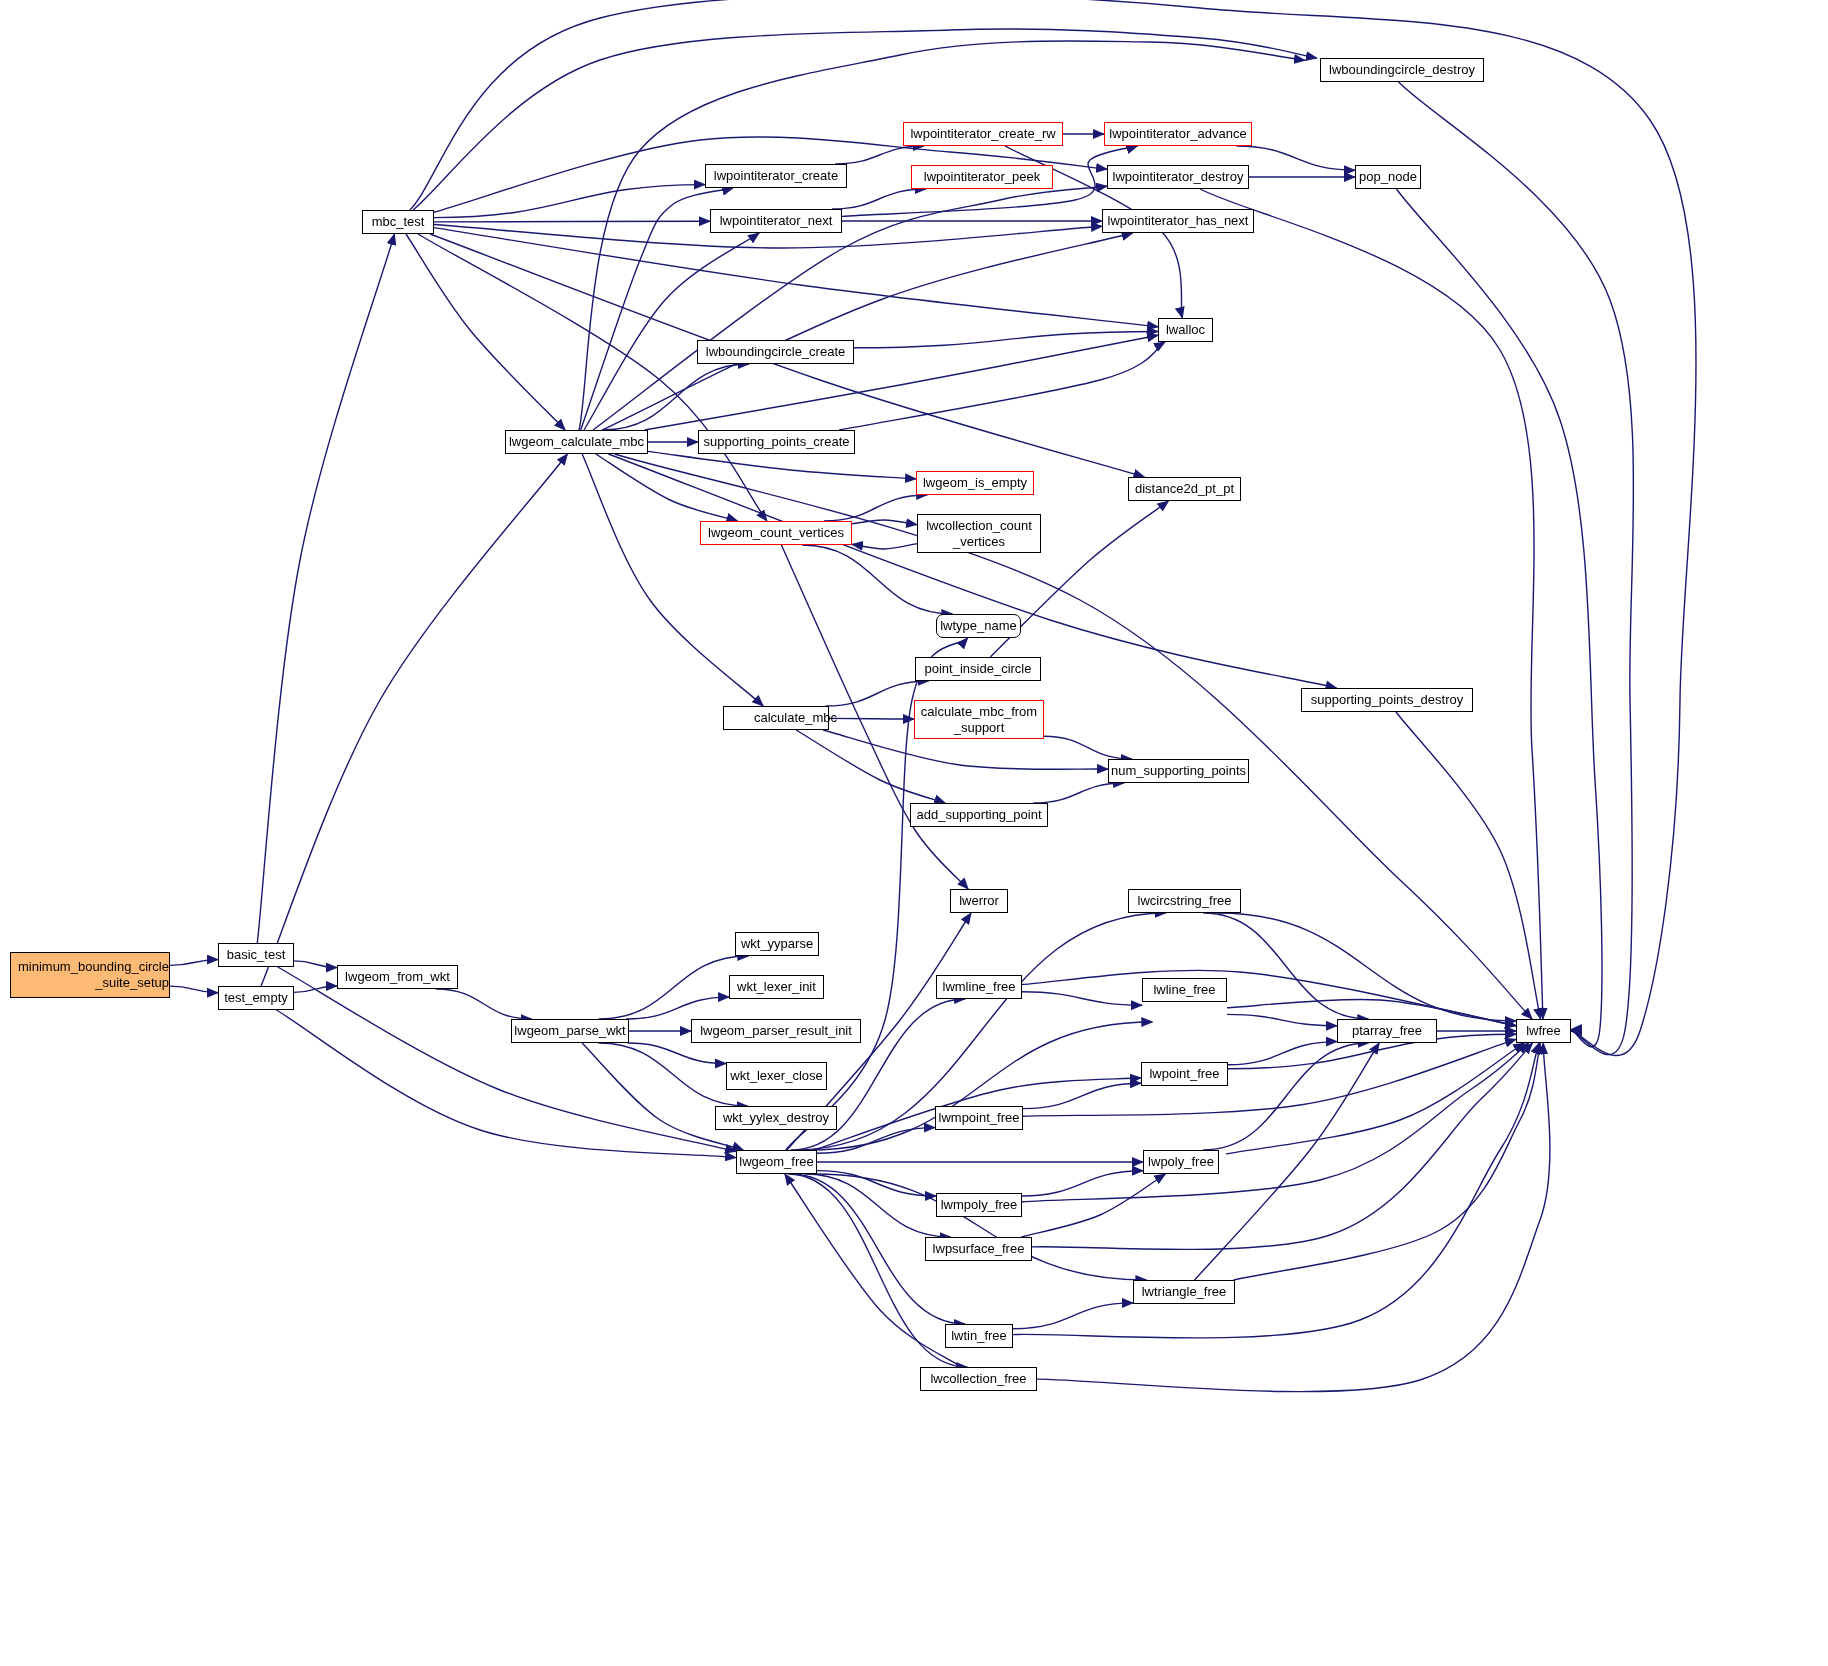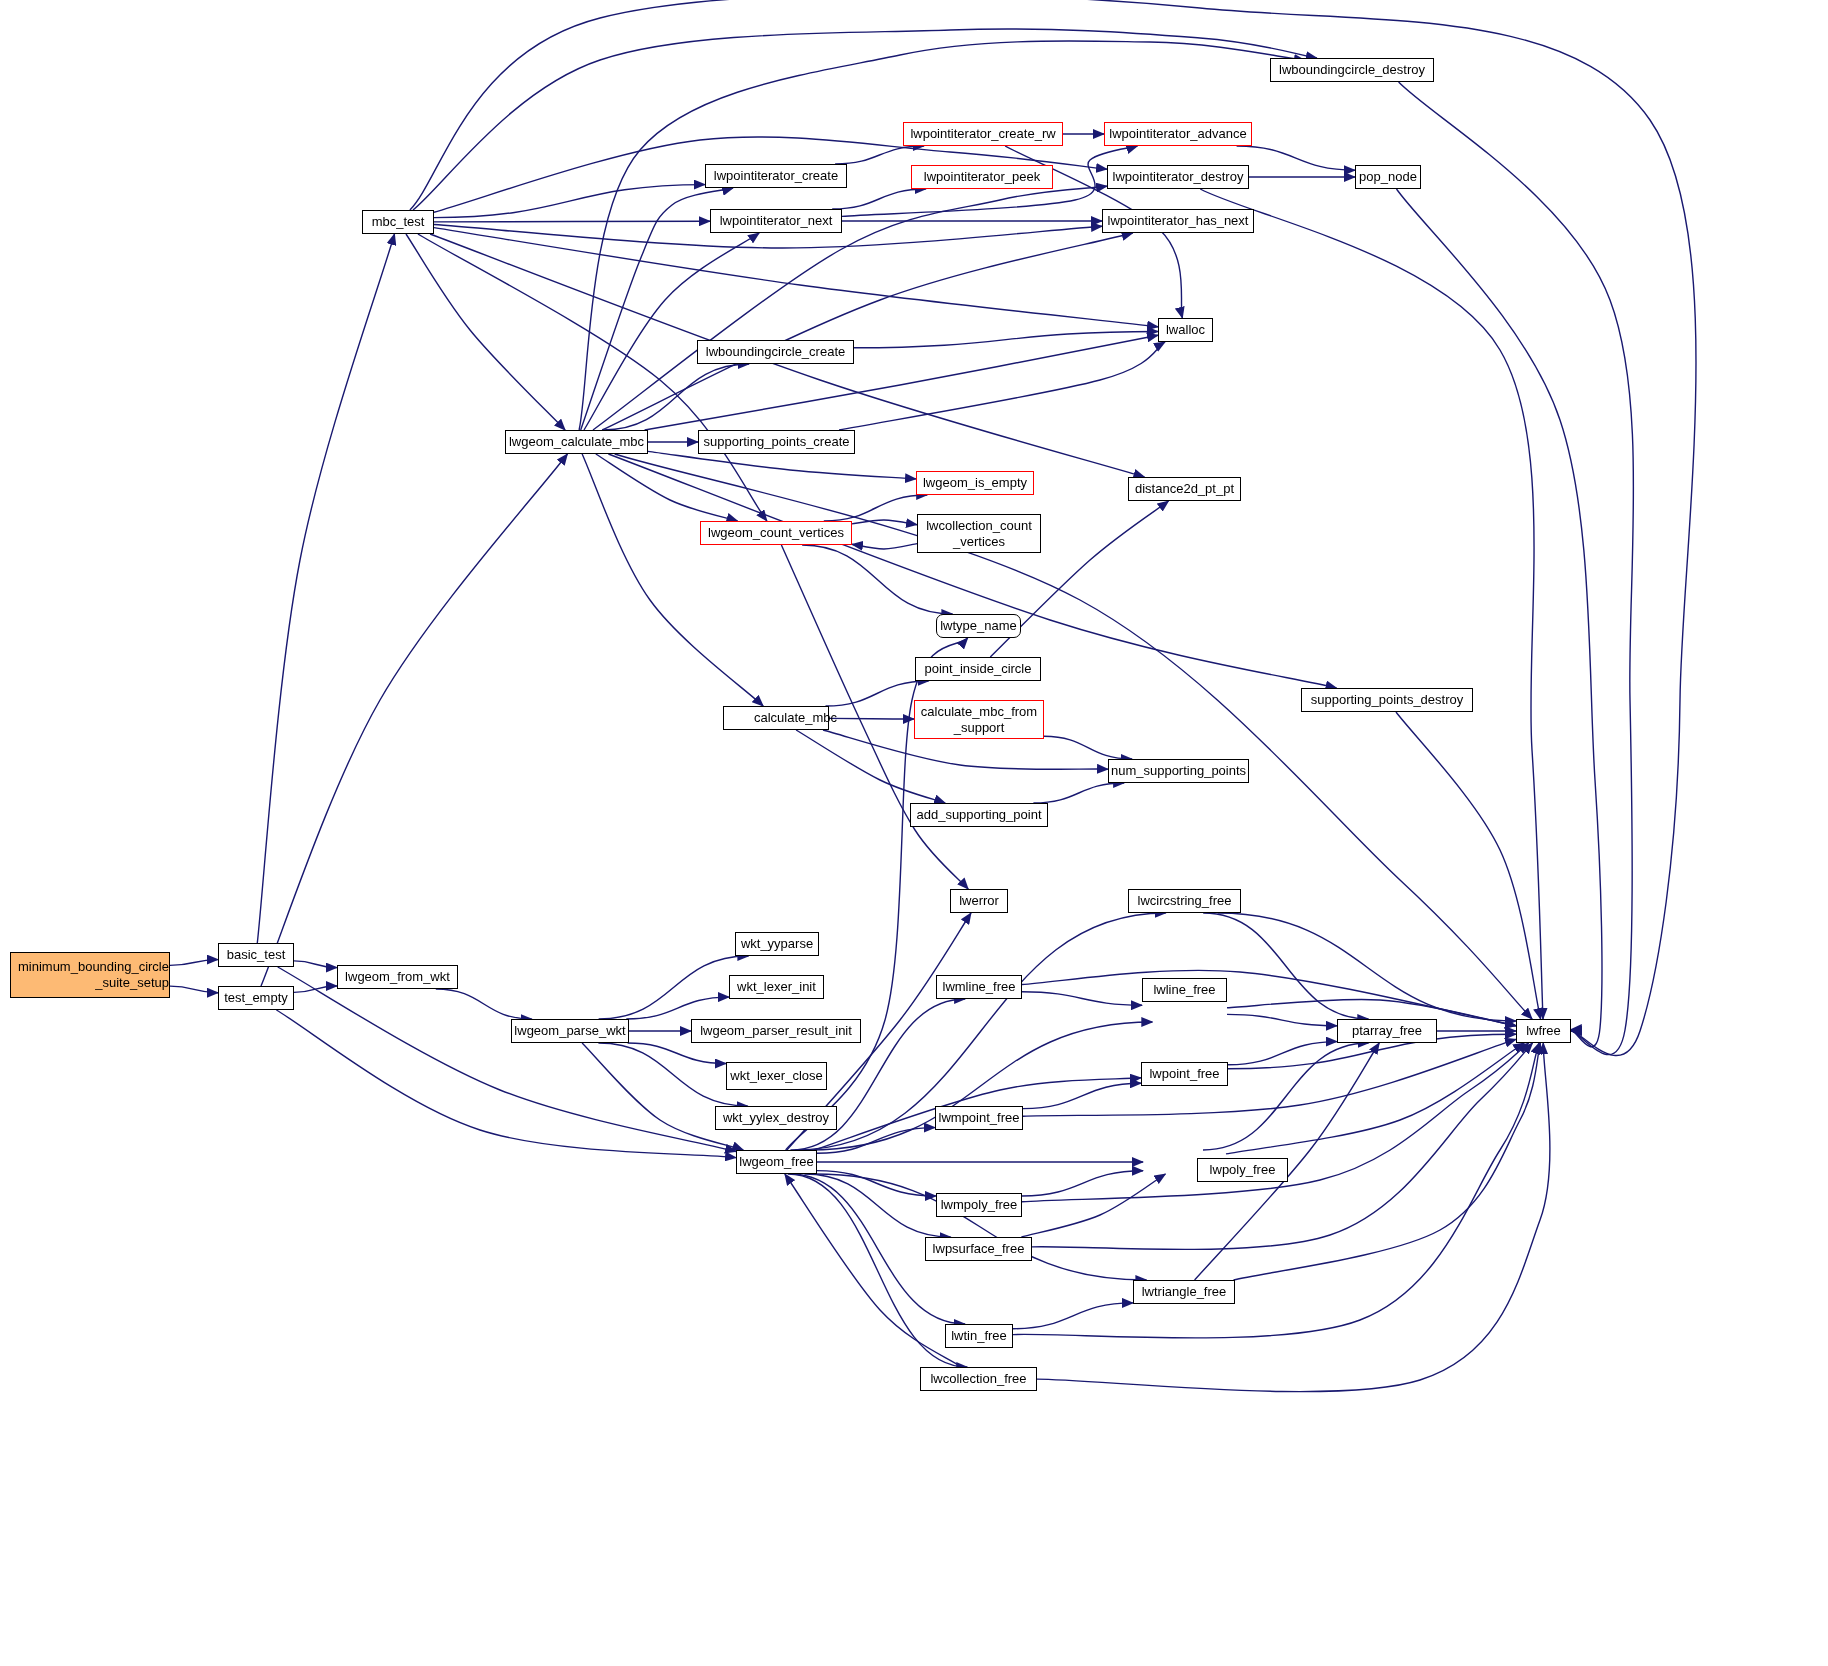--- a/index.html
+++ b/index.html
@@ -254,30 +254,30 @@
       </div>
       <div class="node" style="left: 1128px; top: 889px; width: 113px; height: 24px;">
         <span>lwcircstring_free</span>
       </div>
       <div class="node" style="left: 1142px; top: 978px; width: 85px; height: 24px;">
         <span>lwline_free</span>
       </div>
       <div class="node" style="left: 1141px; top: 1062px; width: 87px; height: 24px;">
         <span>lwpoint_free</span>
       </div>
-      <div class="node" style="left: 1197px; top: 1150px; width: 91px; height: 24px; margin-top: 8px;">
+      <div class="node" style="left: 1143px; top: 1150px; width: 76px; height: 24px;">
         <span>lwpoly_free</span>
       </div>
       <div class="node" style="left: 1133px; top: 1280px; width: 102px; height: 24px;">
         <span>lwtriangle_free</span>
       </div>
       <div class="node" style="left: 1355px; top: 165px; width: 66px; height: 24px;">
         <span>pop_node</span>
       </div>
-      <div class="node" style="left: 1270px; top: 58px; width: 164px; height: 24px;">
+      <div class="node" style="left: 1320px; top: 58px; width: 164px; height: 24px;">
         <span>lwboundingcircle_destroy</span>
       </div>
       <div class="node" style="left: 1301px; top: 688px; width: 172px; height: 24px;">
         <span>supporting_points_destroy</span>
       </div>
       <div class="node" style="left: 1337px; top: 1019px; width: 100px; height: 24px;">
         <span>ptarray_free</span>
       </div>
       <div class="node" style="left: 1516px; top: 1019px; width: 55px; height: 24px;">
         <span>lwfree</span>

